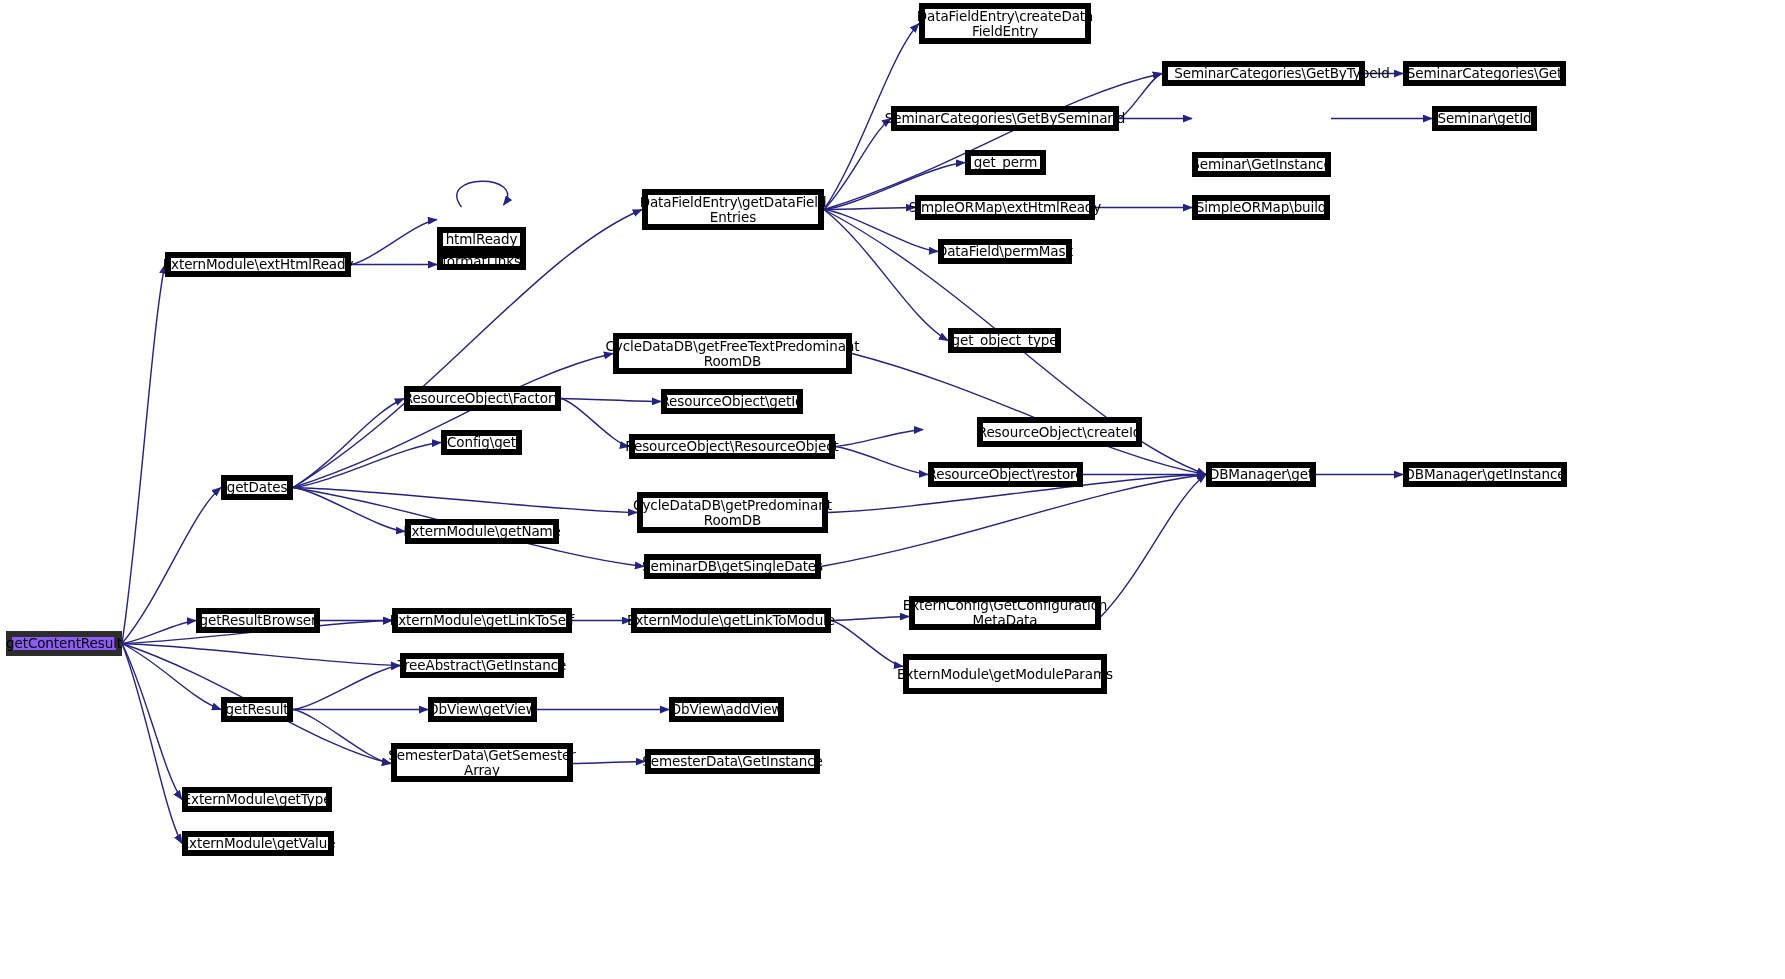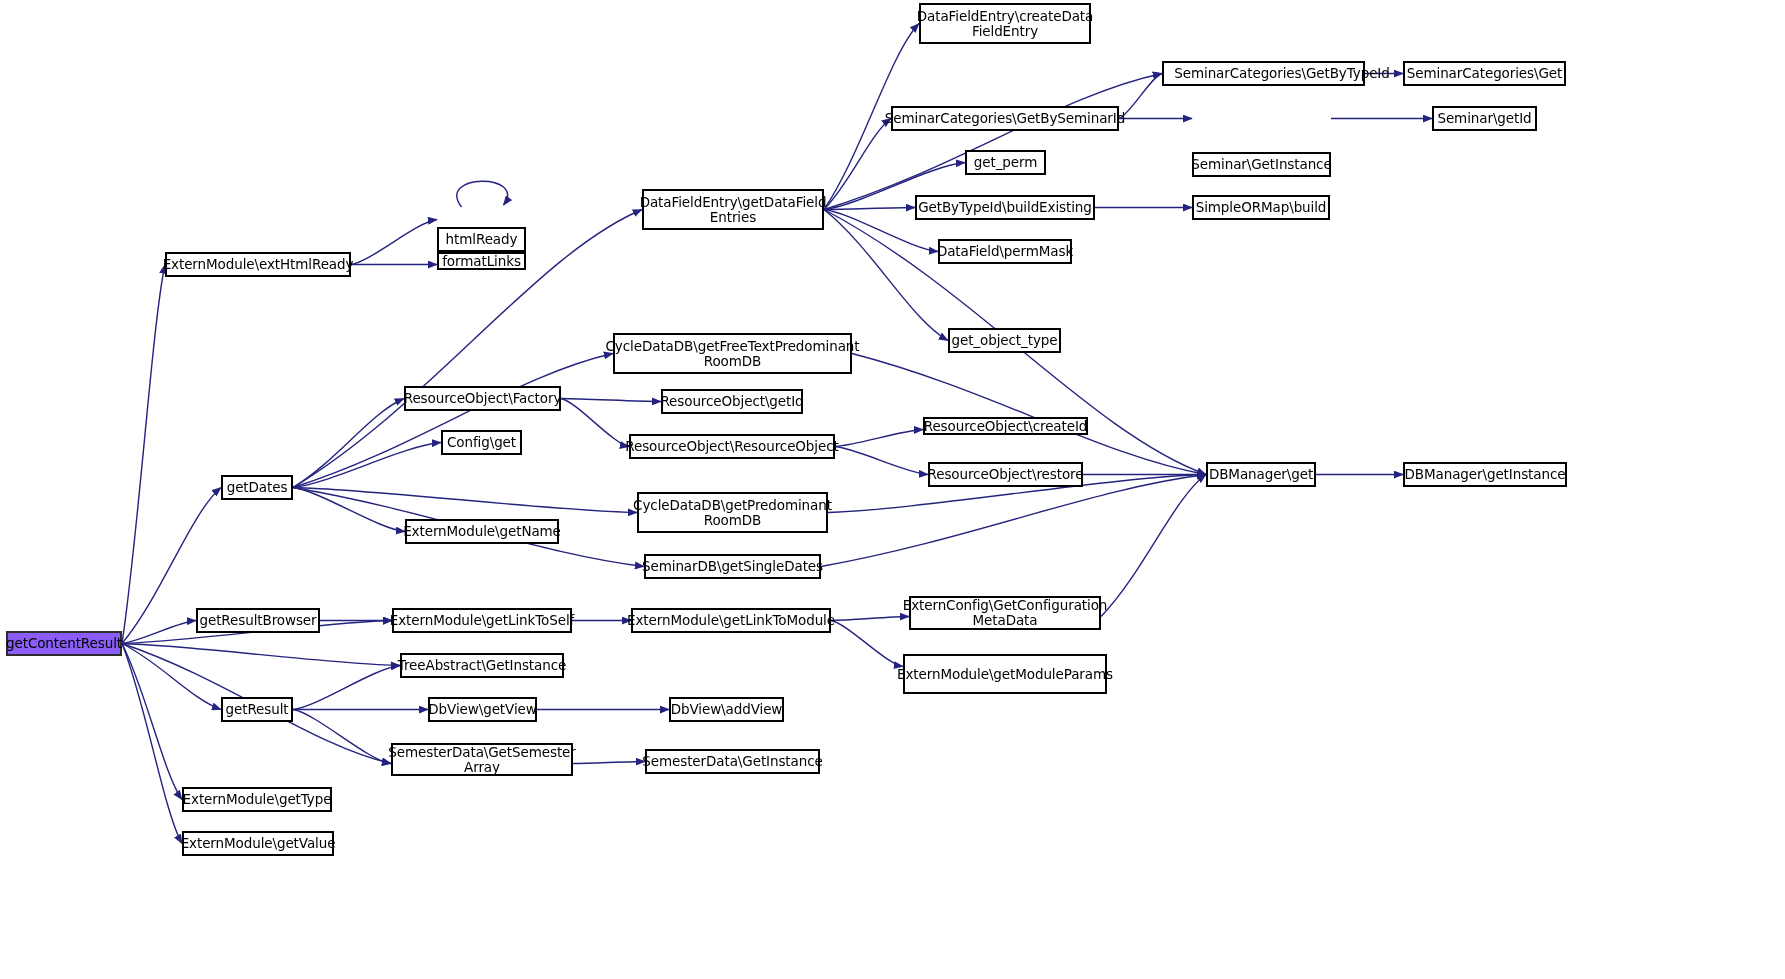--- a/index.html
+++ b/index.html
@@ -13,21 +13,21 @@
   }
   svg#edges{
     position:absolute;
     left:0; top:0;
     width:1785px; height:979px;
     pointer-events:none;
   }
   .node{
     position:absolute;
     box-sizing:border-box;
-    border:2px solid #000000;
+    border:6px solid #000000;
     background:#ffffff;
     color:#000000;
     display:flex;
     align-items:center;
     justify-content:center;
     text-align:center;
     font-size:13.5px;
     line-height:15px;
     letter-spacing:-0.1px;
     white-space:pre-line;
@@ -112,47 +112,47 @@
       <div class="node" style="left: 642px; top: 189px; width: 182px; height: 41px;">DataFieldEntry\getDataField
 Entries</div>
       <div class="node" style="left: 919px; top: 3px; width: 172px; height: 41px;">DataFieldEntry\createData
 FieldEntry</div>
       <div class="node" style="left: 1162px; top: 61px; width: 203px; height: 25px; padding-left: 40px;">SeminarCategories\GetByTypeId</div>
       <div class="node" style="left: 1403px; top: 61px; width: 163px; height: 25px;">SeminarCategories\Get</div>
       <div class="node" style="left: 891px; top: 106px; width: 228px; height: 25px;">SeminarCategories\GetBySeminarId</div>
       <div class="node" style="left: 1192px; top: 106px; width: 139px; height: 25px; margin-top: 46px;">Seminar\GetInstance</div>
       <div class="node" style="left: 1432px; top: 106px; width: 105px; height: 25px;">Seminar\getId</div>
       <div class="node" style="left: 965px; top: 150px; width: 81px; height: 25px;">get_perm</div>
-      <div class="node" style="left: 915px; top: 195px; width: 180px; height: 25px;">GetByTypeId\buildExisting</div>
+      <div class="node" style="left: 915px; top: 195px; width: 180px; height: 25px;">SimpleORMap\extHtmlReady</div>
       <div class="node" style="left: 1192px; top: 195px; width: 138px; height: 25px;">SimpleORMap\build</div>
       <div class="node" style="left: 938px; top: 239px; width: 134px; height: 25px;">DataField\permMask</div>
       <div class="node" style="left: 948px; top: 328px; width: 113px; height: 25px;">get_object_type</div>
       <div class="node" style="left: 613px; top: 333px; width: 239px; height: 41px;">CycleDataDB\getFreeTextPredominant
 RoomDB</div>
       <div class="node" style="left: 404px; top: 386px; width: 157px; height: 25px;">ResourceObject\Factory</div>
       <div class="node" style="left: 661px; top: 389px; width: 142px; height: 25px;">ResourceObject\getId</div>
       <div class="node" style="left: 441px; top: 430px; width: 81px; height: 25px;">Config\get</div>
       <div class="node" style="left: 629px; top: 434px; width: 206px; height: 25px;">ResourceObject\ResourceObject</div>
-      <div class="node" style="left: 923px; top: 417px; width: 165px; height: 18px; text-align: right;">ResourceObject\createId</div>
+      <div class="node" style="left: 977px; top: 417px; width: 165px; height: 30px; text-align: right;">ResourceObject\createId</div>
       <div class="node" style="left: 928px; top: 462px; width: 155px; height: 25px;">ResourceObject\restore</div>
       <div class="node" style="left: 637px; top: 492px; width: 191px; height: 41px;">CycleDataDB\getPredominant
 RoomDB</div>
       <div class="node" style="left: 405px; top: 519px; width: 154px; height: 25px;">ExternModule\getName</div>
       <div class="node" style="left: 644px; top: 554px; width: 177px; height: 25px;">SeminarDB\getSingleDates</div>
       <div class="node" style="left: 1206px; top: 462px; width: 110px; height: 25px;">DBManager\get</div>
       <div class="node" style="left: 1403px; top: 462px; width: 164px; height: 25px;">DBManager\getInstance</div>
       <div class="node" style="left: 196px; top: 608px; width: 124px; height: 25px;">getResultBrowser</div>
       <div class="node" style="left: 392px; top: 608px; width: 180px; height: 25px;">ExternModule\getLinkToSelf</div>
       <div class="node" style="left: 631px; top: 608px; width: 200px; height: 25px;">ExternModule\getLinkToModule</div>
       <div class="node" style="left: 909px; top: 596px; width: 192px; height: 34px;">ExternConfig\GetConfiguration
 MetaData</div>
       <div class="node" style="left: 400px; top: 653px; width: 164px; height: 25px;">TreeAbstract\GetInstance</div>
       <div class="node" style="left: 903px; top: 654px; width: 204px; height: 40px;">ExternModule\getModuleParams</div>
       <div class="node" style="left: 221px; top: 697px; width: 72px; height: 25px;">getResult</div>
       <div class="node" style="left: 428px; top: 697px; width: 109px; height: 25px;">DbView\getView</div>
       <div class="node" style="left: 669px; top: 697px; width: 115px; height: 25px;">DbView\addView</div>
-      <div class="node" style="left: 391px; top: 743px; width: 182px; height: 33px;">SemesterData\GetSemester
+      <div class="node" style="left: 391px; top: 743px; width: 182px; height: 39px;">SemesterData\GetSemester
 Array</div>
       <div class="node" style="left: 645px; top: 749px; width: 175px; height: 25px;">SemesterData\GetInstance</div>
       <div class="node" style="left: 182px; top: 787px; width: 150px; height: 25px;">ExternModule\getType</div>
       <div class="node" style="left: 182px; top: 831px; width: 152px; height: 25px;">ExternModule\getValue</div>
     </div>
 </div>
 
 </body></html>

